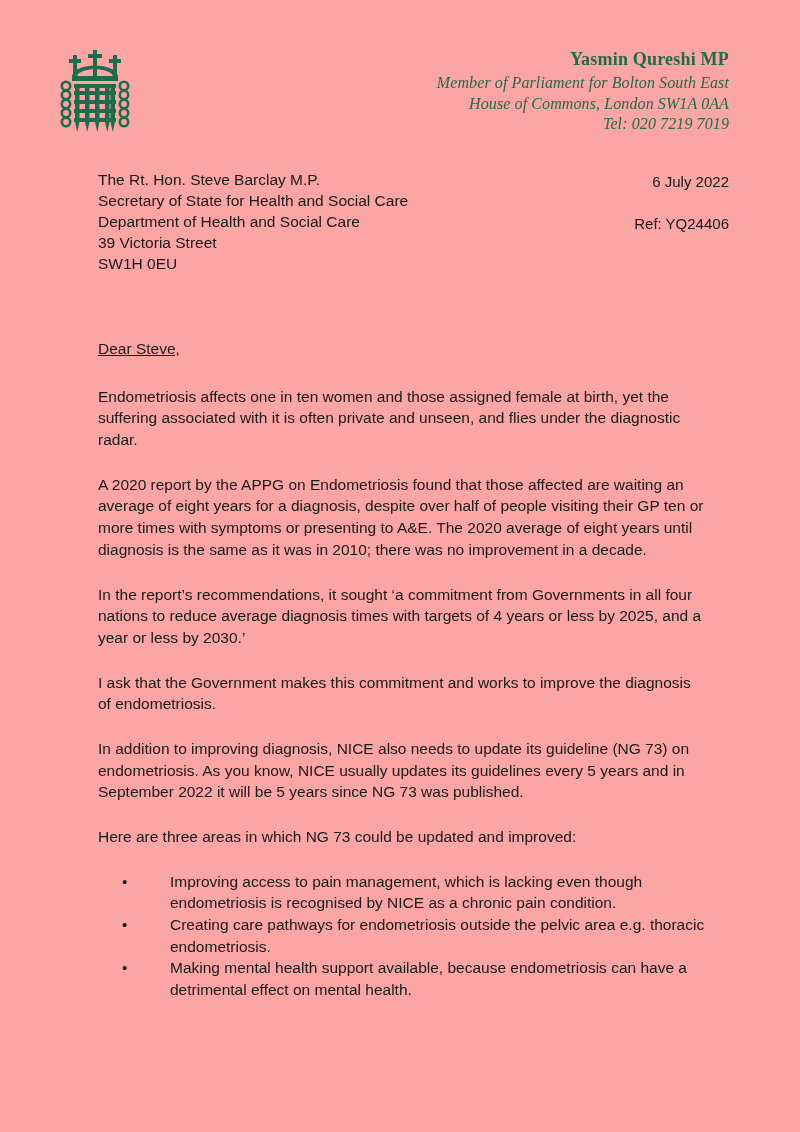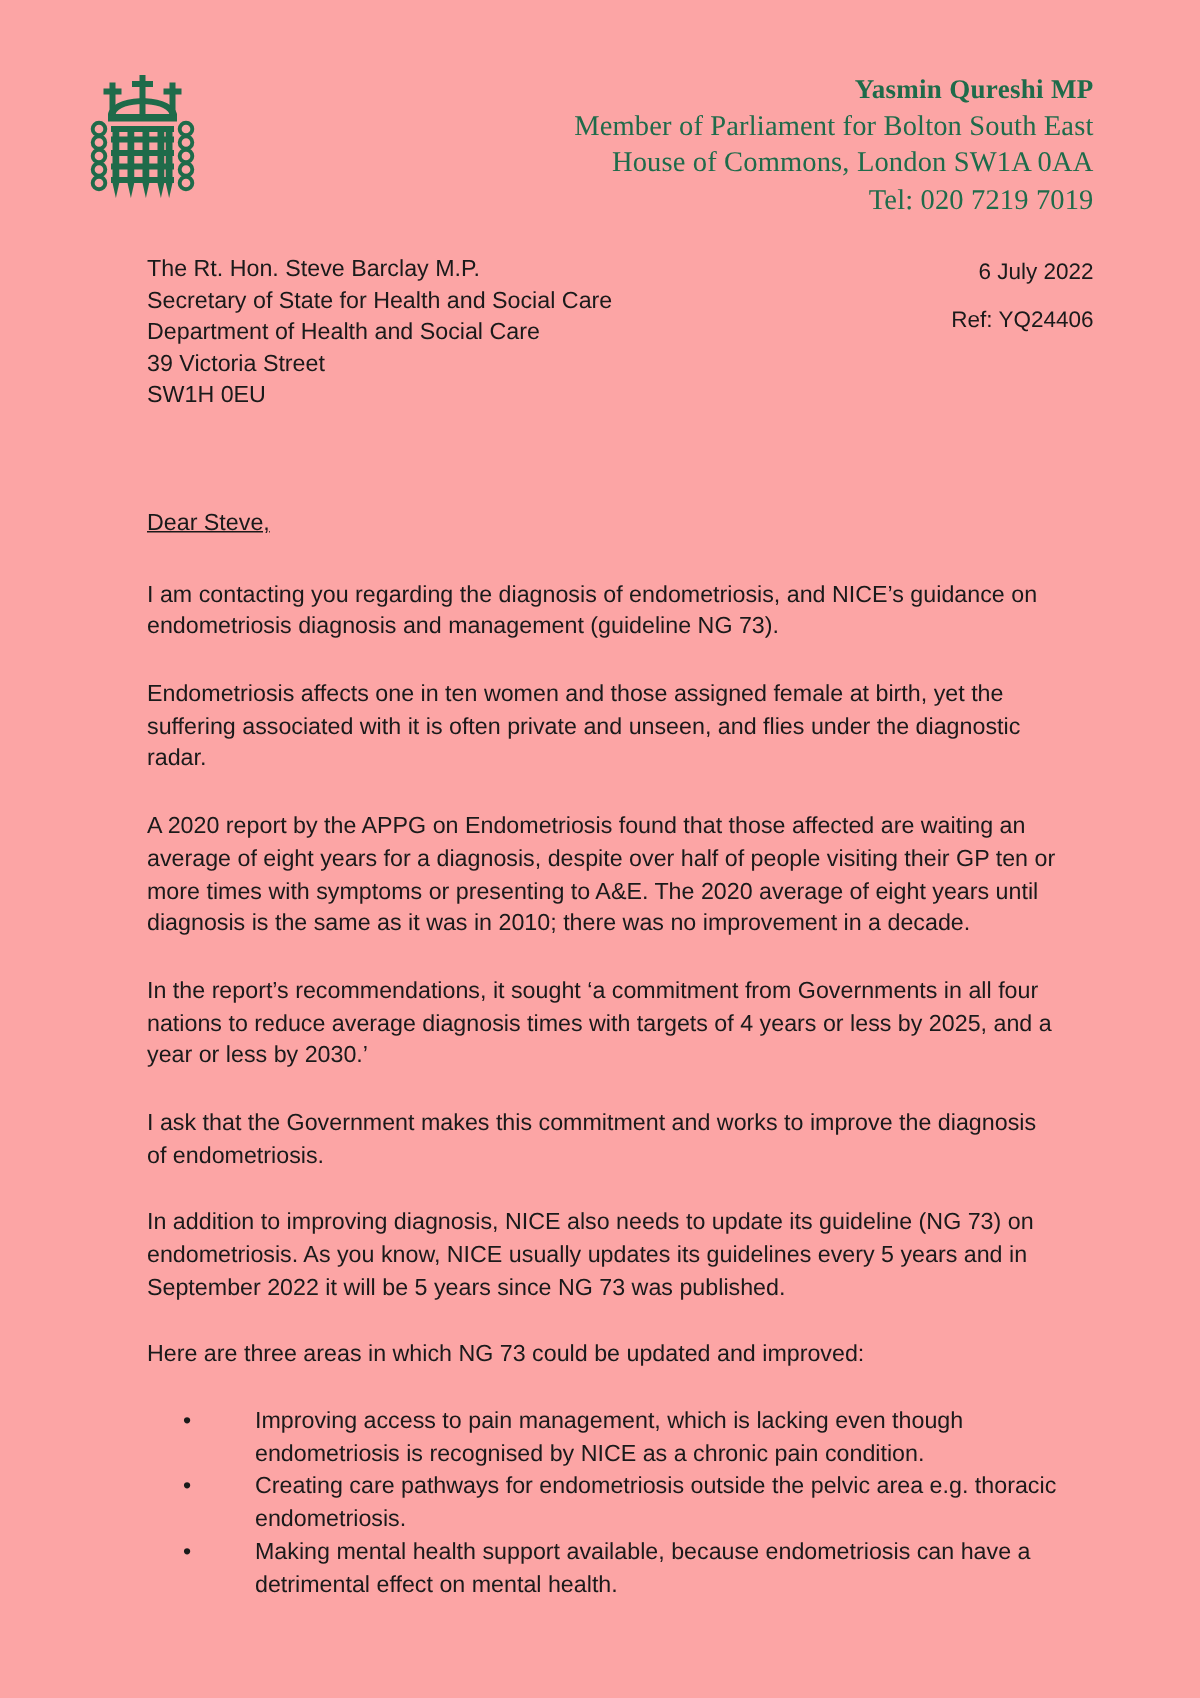--- a/index.html
+++ b/index.html
@@ -51,22 +51,23 @@
   }
   .lh-name {
     font-weight: bold;
     font-size: 18px;
     letter-spacing: 0.2px;
     display: block;
     margin-bottom: 2px;
   }
   .lh-line {
     display: block;
-    font-size: 19px;
+    font-size: 16px;
     letter-spacing: 0.1px;
+    font-style: italic;
   }
 
   
   .addr-block {
     position: absolute;
     left: 98px;
     top: 170px;
     font-size: 15.5px;
     line-height: 1.35;
   }
@@ -74,21 +75,21 @@
 
   .date-block {
     position: absolute;
     right: 71px;
     top: 172px;
     text-align: right;
     font-size: 15px;
     line-height: 1.35;
   }
   .date-line { display: block; }
-  .ref-line { display: block; margin-top: 12px; text-align: center; }
+  .ref-line { display: block; margin-top: 22px; text-align: center; }
 
   
   .body-text {
     position: absolute;
     left: 98px;
     top: 338px;
     width: 608px;
     font-size: 15.5px;
     line-height: 1.40;
   }
@@ -190,21 +191,20 @@
   </div>
 
   <div class="date-block">
     <span class="date-line">6 July 2022</span>
     <span class="ref-line">Ref: YQ24406</span>
   </div>
 
   <div class="body-text">
     <p class="salutation">Dear Steve,</p>
 
-    <p class="para">I am contacting you regarding the diagnosis of endometriosis, and NICE’s guidance on endometriosis diagnosis and management (guideline NG 73).</p>
     <p class="para">Endometriosis affects one in ten women and those assigned female at birth, yet the suffering associated with it is often private and unseen, and flies under the diagnostic radar.</p>
     <p class="para">A 2020 report by the APPG on Endometriosis found that those affected are waiting an average of eight years for a diagnosis, despite over half of people visiting their GP ten or more times with symptoms or presenting to A&amp;E.  The 2020 average of eight years until diagnosis is the same as it was in 2010; there was no improvement in a decade.</p>
     <p class="para">In the report’s recommendations, it sought ‘a commitment from Governments in all four nations to reduce average diagnosis times with targets of 4 years or less by 2025, and a year or less by 2030.’</p>
     <p class="para">I ask that the Government makes this commitment and works to improve the diagnosis of endometriosis.</p>
     <p class="para">In addition to improving diagnosis, NICE also needs to update its guideline (NG 73) on endometriosis.  As you know, NICE usually updates its guidelines every 5 years and in September 2022 it will be 5 years since NG 73 was published.</p>
     <p class="para">Here are three areas in which NG 73 could be updated and improved:</p>
 
     <ul class="bullets">
       <li class="bullet-item">
         <span class="bullet-dot">•</span>

